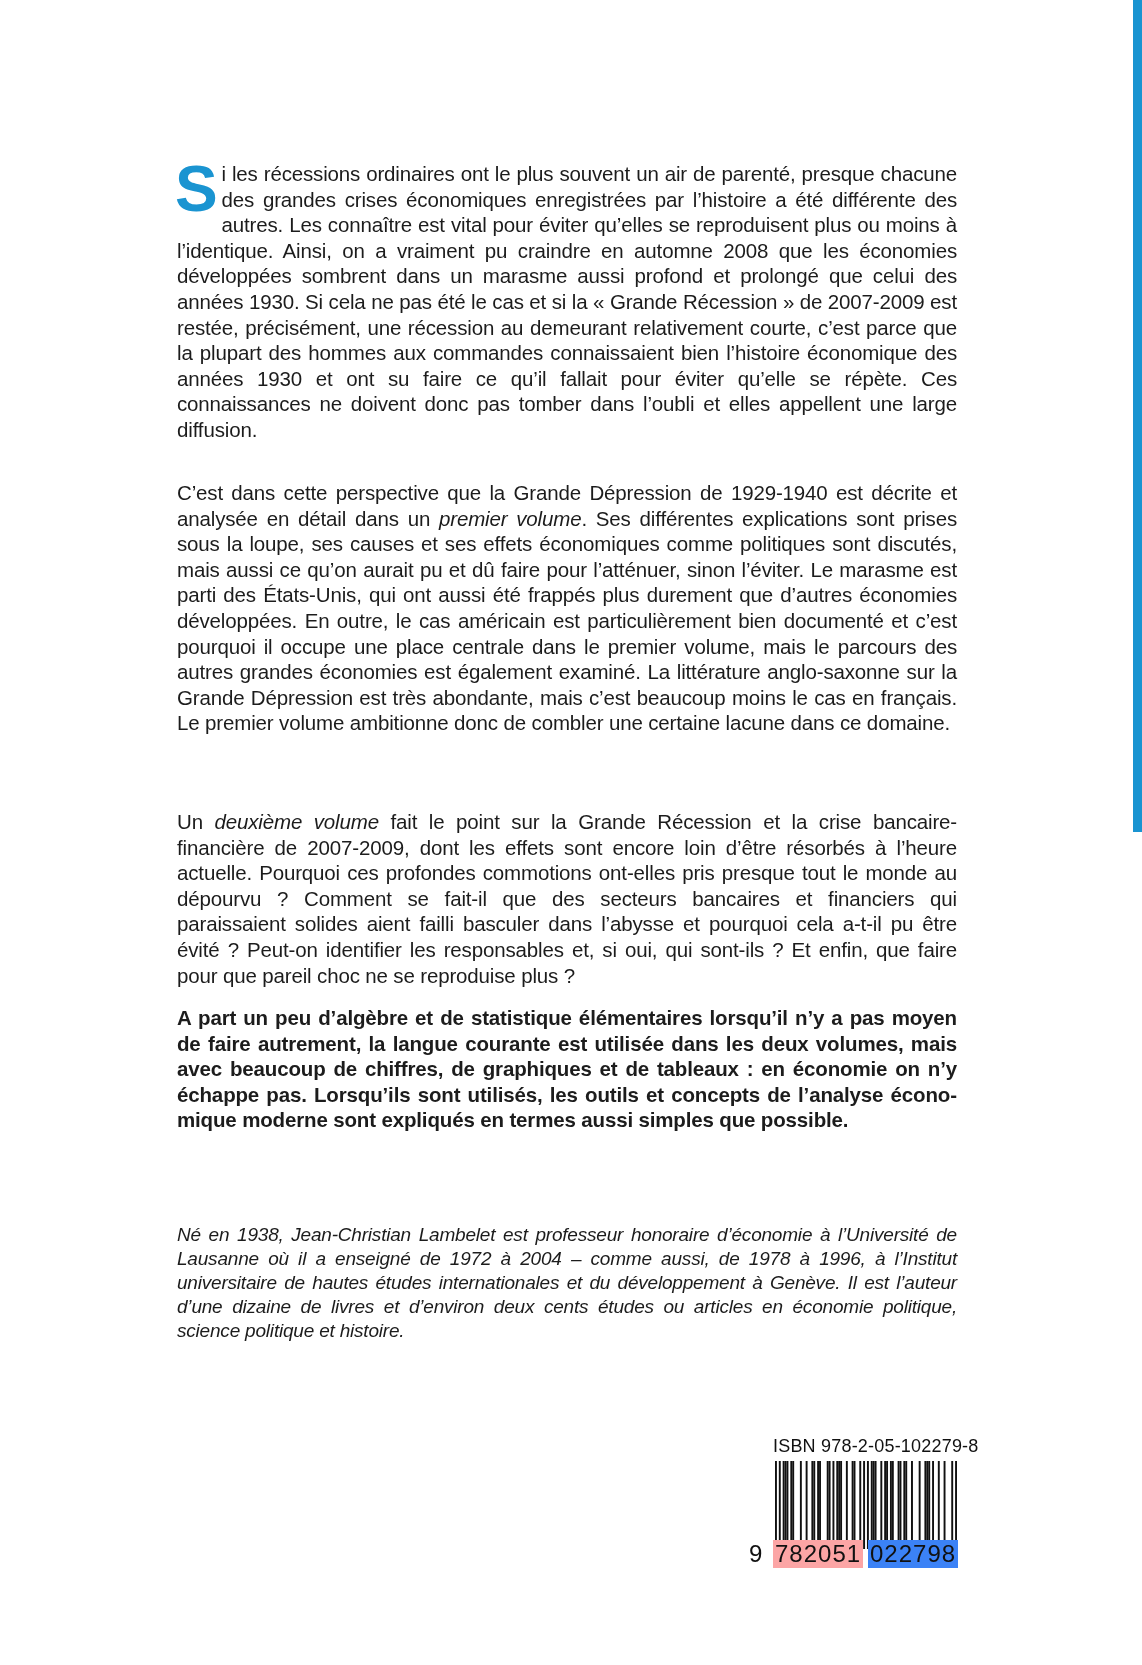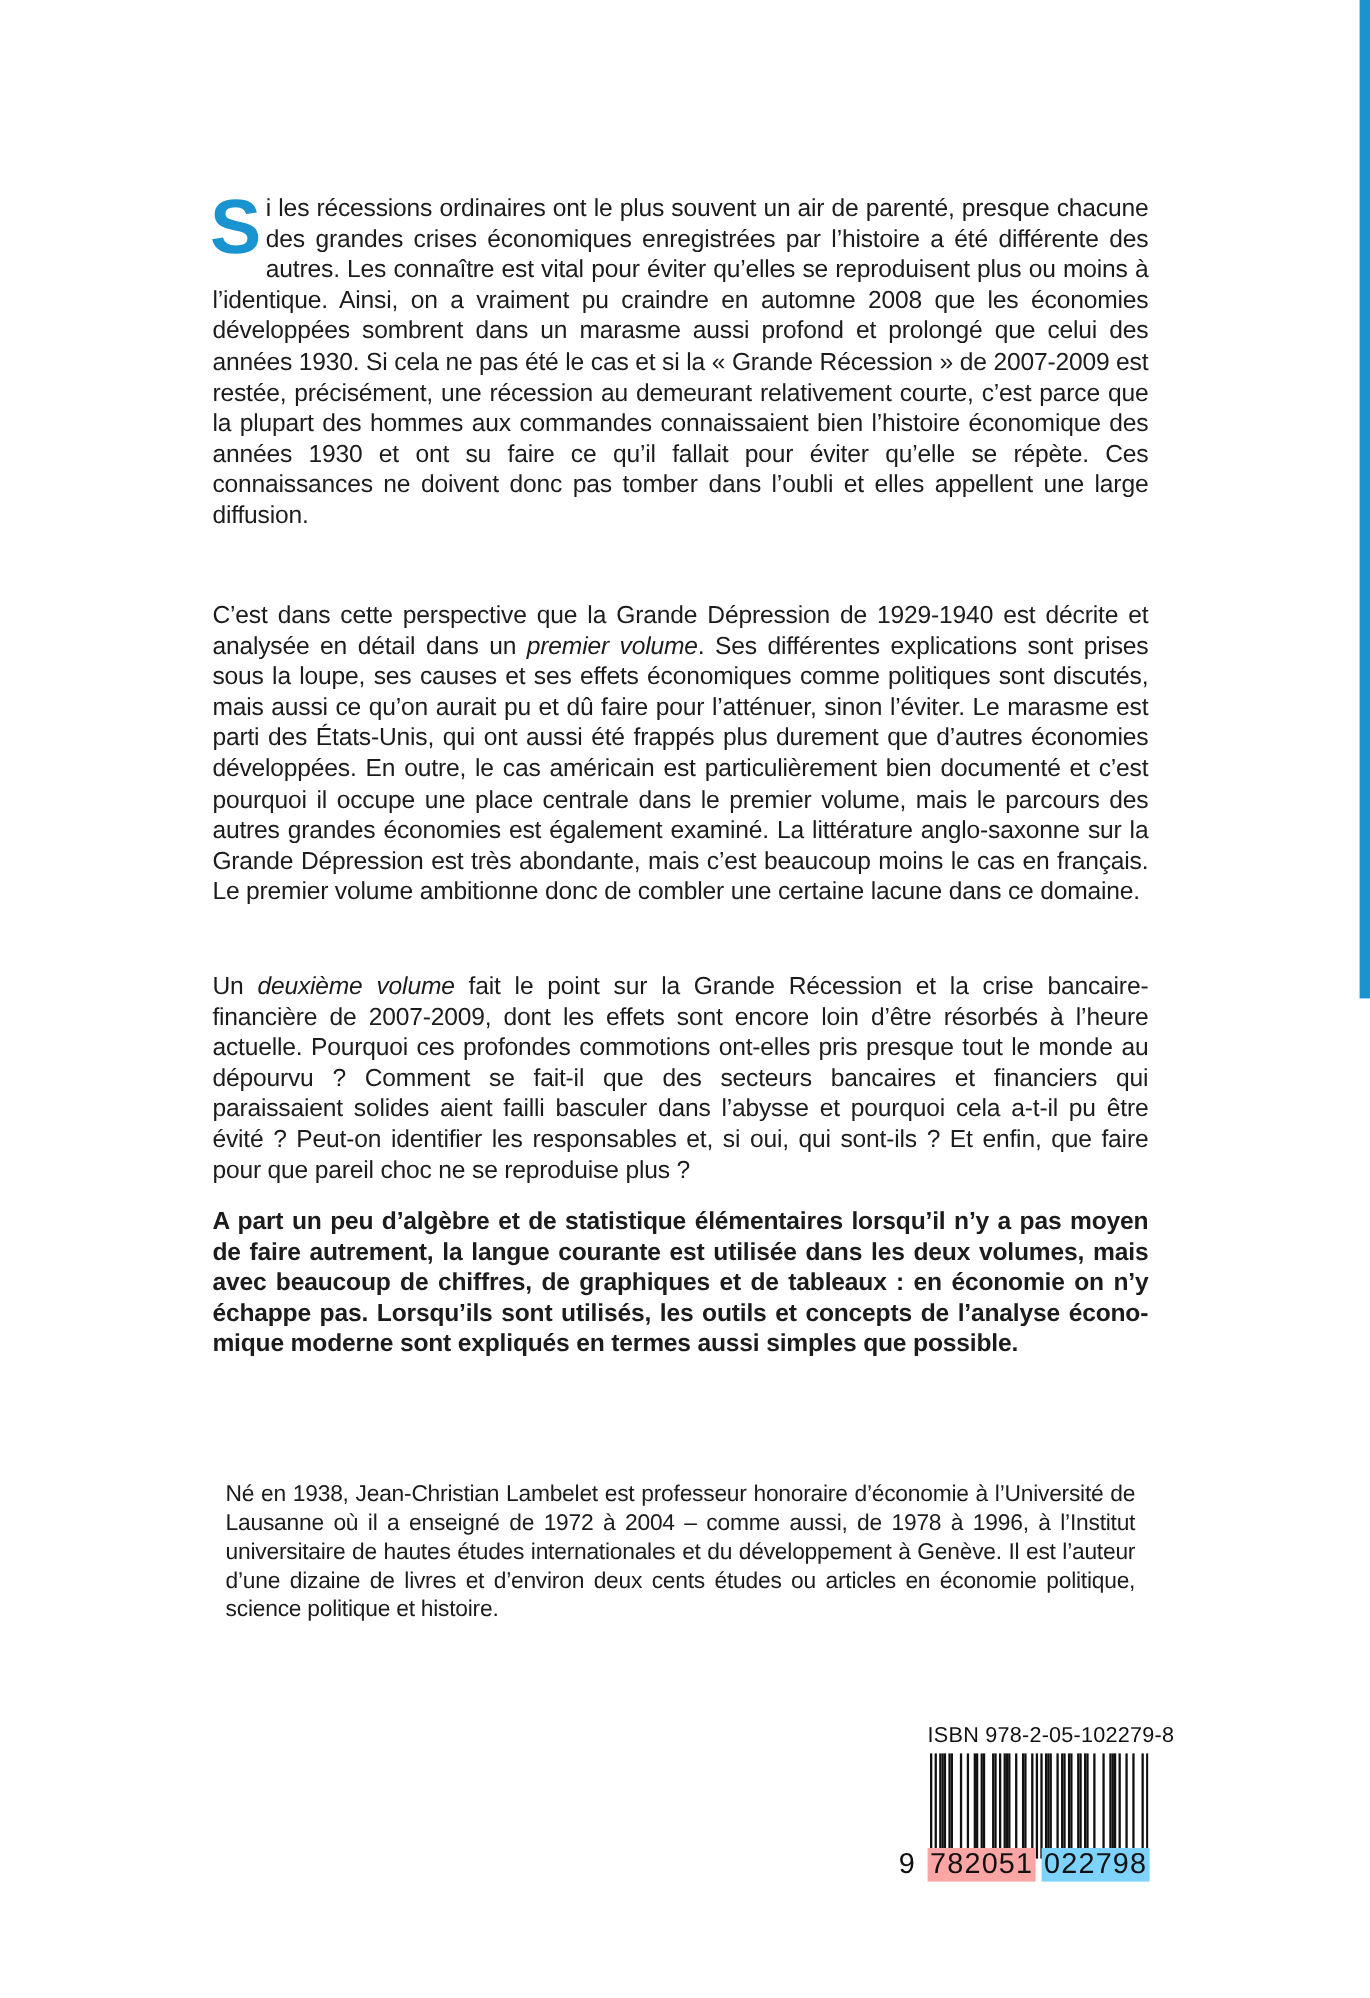--- a/index.html
+++ b/index.html
@@ -15,26 +15,26 @@
   .column {
     position: absolute; left: 177px; width: 780px;
   }
   .para {
     font-size: 20.5px; line-height: 25.6px; text-align: justify;
     margin: 0; hyphens: manual; letter-spacing: -0.15px;
     font-stretch: condensed;
   }
   .para em { font-style: italic; }
   #p1 { top: 161px; }
-  #p2 { top: 500px; }
+  #p2 { top: 480px; }
   #p3 { top: 809px; }
   #p4 { top: 1005px; font-weight: bold; }
   #bio { top: 1223px; }
   .bio {
-    font-size: 19px; line-height: 24px; text-align: justify; margin: 11px;
+    font-size: 19px; line-height: 24px; font-style: italic; text-align: justify; margin: 0;
     letter-spacing: -0.2px;
   }
   .dropcap {
     float: left; color: #1a94d1; font-weight: bold;
     font-size: 64px; line-height: 50px; height: 50px;
     margin: 3px 4px 0 -2px; padding: 0;
     font-family: "Liberation Sans", sans-serif;
   }
   .barcode {
     position: absolute; left: 745px; top: 1436px; width: 215px; height: 135px;
@@ -44,21 +44,21 @@
     font-size: 18px; letter-spacing: 0.2px; color: #111;
     font-family: "Liberation Sans", sans-serif; white-space: nowrap;
   }
   .bars { position: absolute; left: 30px; top: 25px; width: 182px; height: 88px; }
   .digits {
     position: absolute; top: 104px; left: 0; width: 215px; height: 28px;
     font-family: "Liberation Sans", sans-serif; font-size: 24px; color: #111;
   }
   .digit-lead { position: absolute; left: 4px; top: 0; background: #fff; }
   .digit-g1 { position: absolute; left: 28px; top: 0; background: #fca5a5; padding: 0 2px; letter-spacing: 1px; }
-  .digit-g2 { position: absolute; left: 123px; top: 0; background: #7dd3fc; padding: 0 2px; letter-spacing: 1px; }
+  .digit-g2 { position: absolute; left: 123px; top: 0; background: #3b82f6; padding: 0 2px; letter-spacing: 1px; }
 </style>
 </head>
 <body>
 
 <div class="side-bar"></div>
 
 <div class="column" id="p1">
   <p class="para">
     <span class="dropcap">S</span><span>i les récessions ordinaires ont le plus souvent un air de parenté, presque cha­cune des grandes crises économiques enregistrées par l’histoire a été diffé­rente des autres. Les connaître est vital pour éviter qu’elles se reproduisent plus ou moins à l’identique. Ainsi, on a vraiment pu craindre en automne 2008 que les économies développées sombrent dans un marasme aussi profond et pro­longé que celui des années 1930. Si cela ne pas été le cas et si la « Grande Récession » de 2007-2009 est restée, précisément, une récession au demeurant relativement courte, c’est parce que la plupart des hommes aux commandes connaissaient bien l’histoire économique des années 1930 et ont su faire ce qu’il fallait pour éviter qu’elle se répète. Ces connaissances ne doivent donc pas tom­ber dans l’oubli et elles appellent une large diffusion.</span>
   </p>

